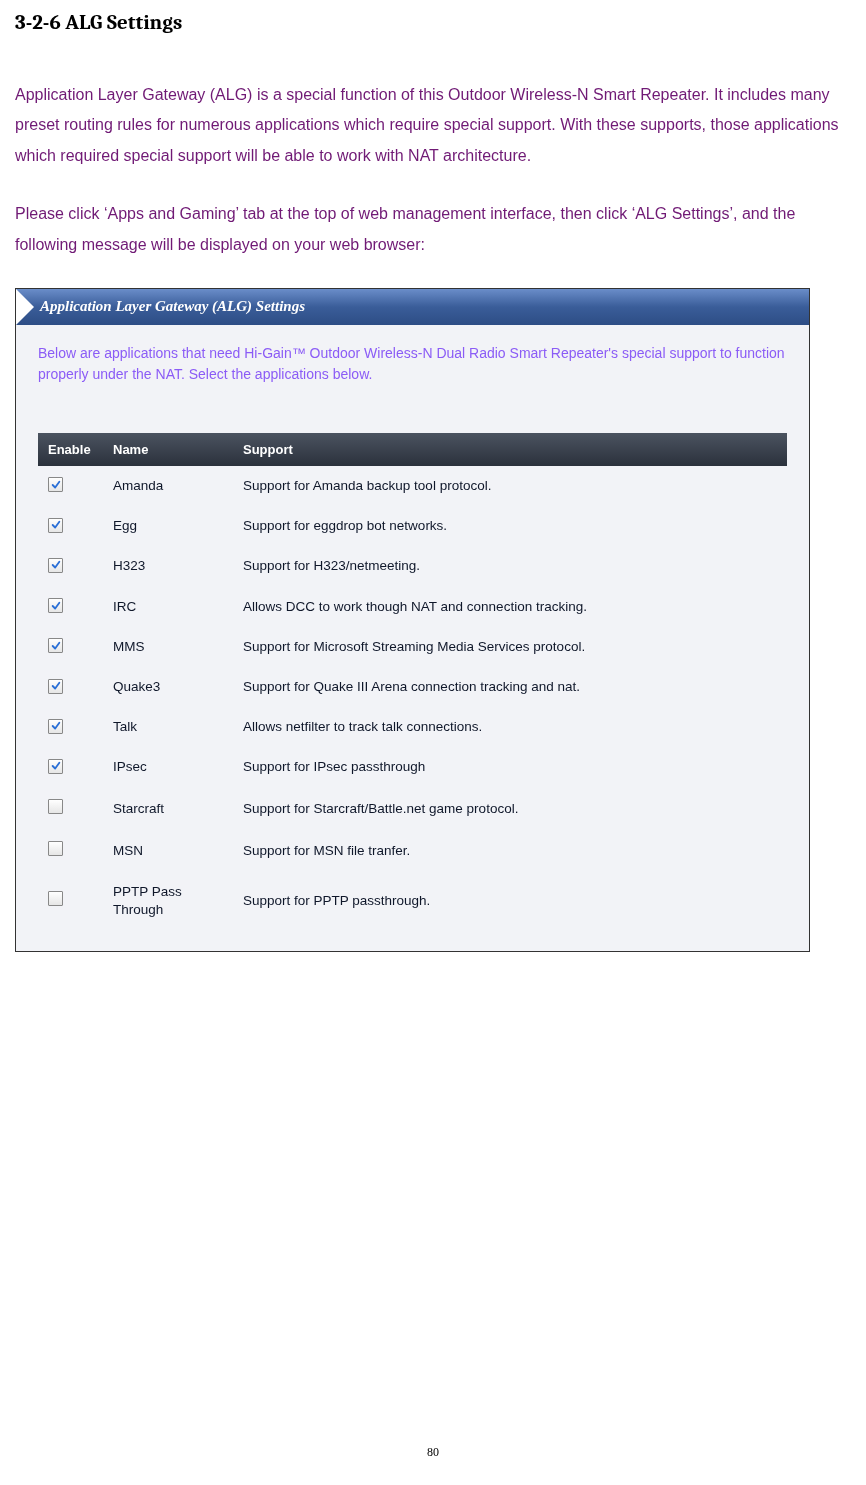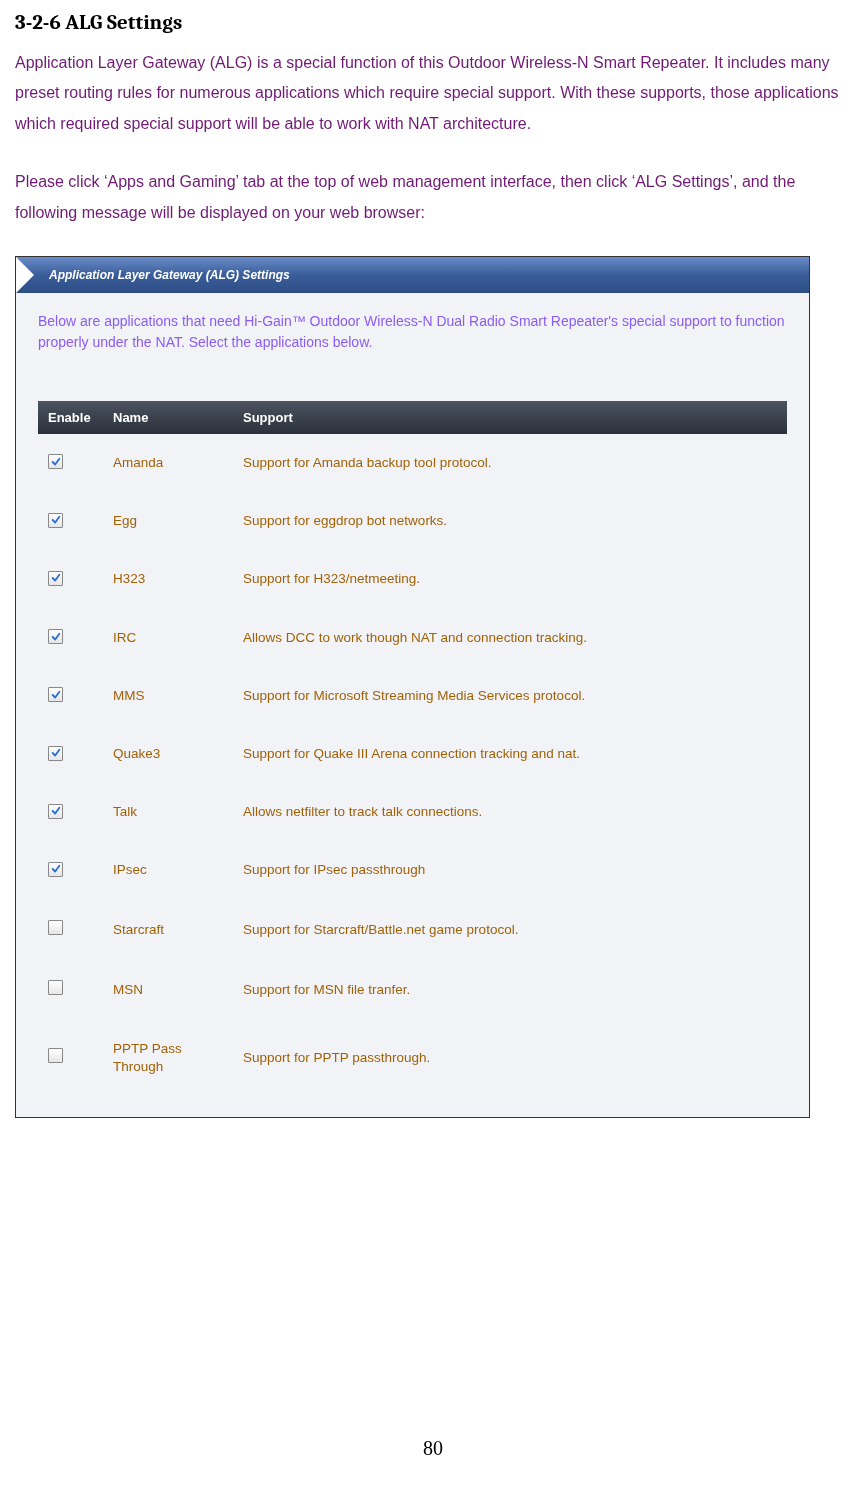--- a/index.html
+++ b/index.html
@@ -9,21 +9,21 @@
       width: 866px;
       min-height: 1485px;
       padding: 10px 15px 20px 15px;
       position: relative;
     }
     .section-heading {
       font-family: Cambria, Georgia, serif;
       font-weight: bold;
       font-size: 21px;
       color: #000;
-      margin-bottom: 14px;
+      margin-bottom: 46px;
     }
     .body-text {
       font-family: Arial, sans-serif;
       font-size: 16px;
       color: #701a75;
       line-height: 1.9;
       margin-bottom: 28px;
     }
     .screenshot-container {
       border: 1px solid #333;
@@ -44,23 +44,22 @@
       height: 0;
       border-top: 18px solid transparent;
       border-bottom: 18px solid transparent;
       border-left: 18px solid #fff;
       margin-right: 6px;
     }
     .banner-title {
       color: #fff;
       font-style: italic;
       font-weight: bold;
-      font-size: 12px;
-      font-family: Liberation Sans, sans-serif;
-      margin-left: 9px;
+      font-size: 15px;
+      font-family: Liberation Serif, serif;
     }
     .inner-body {
       background: #f2f3f7;
       padding: 18px 22px 20px 22px;
     }
     .description {
       color: #8b5cf6;
       font-size: 14px;
       line-height: 1.5;
       margin-bottom: 22px;
@@ -78,23 +77,23 @@
       color: #fff;
       font-size: 13px;
       font-weight: bold;
       text-align: left;
       padding: 9px 10px;
     }
     .th-enable { width: 65px; padding-left: 14px; }
     .th-name { width: 130px; }
     .th-comment { }
     .alg-table td {
-      color: #a16207;
+      color: #0f172a;
       font-size: 13.5px;
-      padding: 20px 10px;
+      padding: 11px 10px;
       vertical-align: middle;
       line-height: 1.35;
     }
     .td-enable { width: 65px; text-align: left; padding-left: 14px; }
     .td-name { width: 130px; }
     .checkbox {
       width: 15px;
       height: 15px;
       border: 1px solid #888;
       background: linear-gradient(to bottom, #fff 0%, #e6e6e6 100%);
@@ -108,21 +107,21 @@
       height: 10px;
       display: block;
     }
     .page-number {
       position: absolute;
       bottom: 25px;
       left: 0;
       right: 0;
       text-align: center;
       font-family: "Times New Roman", serif;
-      font-size: 20px;
+      font-size: 12px;
       color: #000;
     }
   </style>
 </head>
 <body>
 
 <h2 class="section-heading">3-2-6 ALG Settings</h2>
 
 <p class="body-text">Application Layer Gateway (ALG) is a special function of this Outdoor Wireless-N Smart Repeater. It includes many preset routing rules for numerous applications which require special support. With these supports, those applications which required special support will be able to work with NAT architecture.</p>
 

